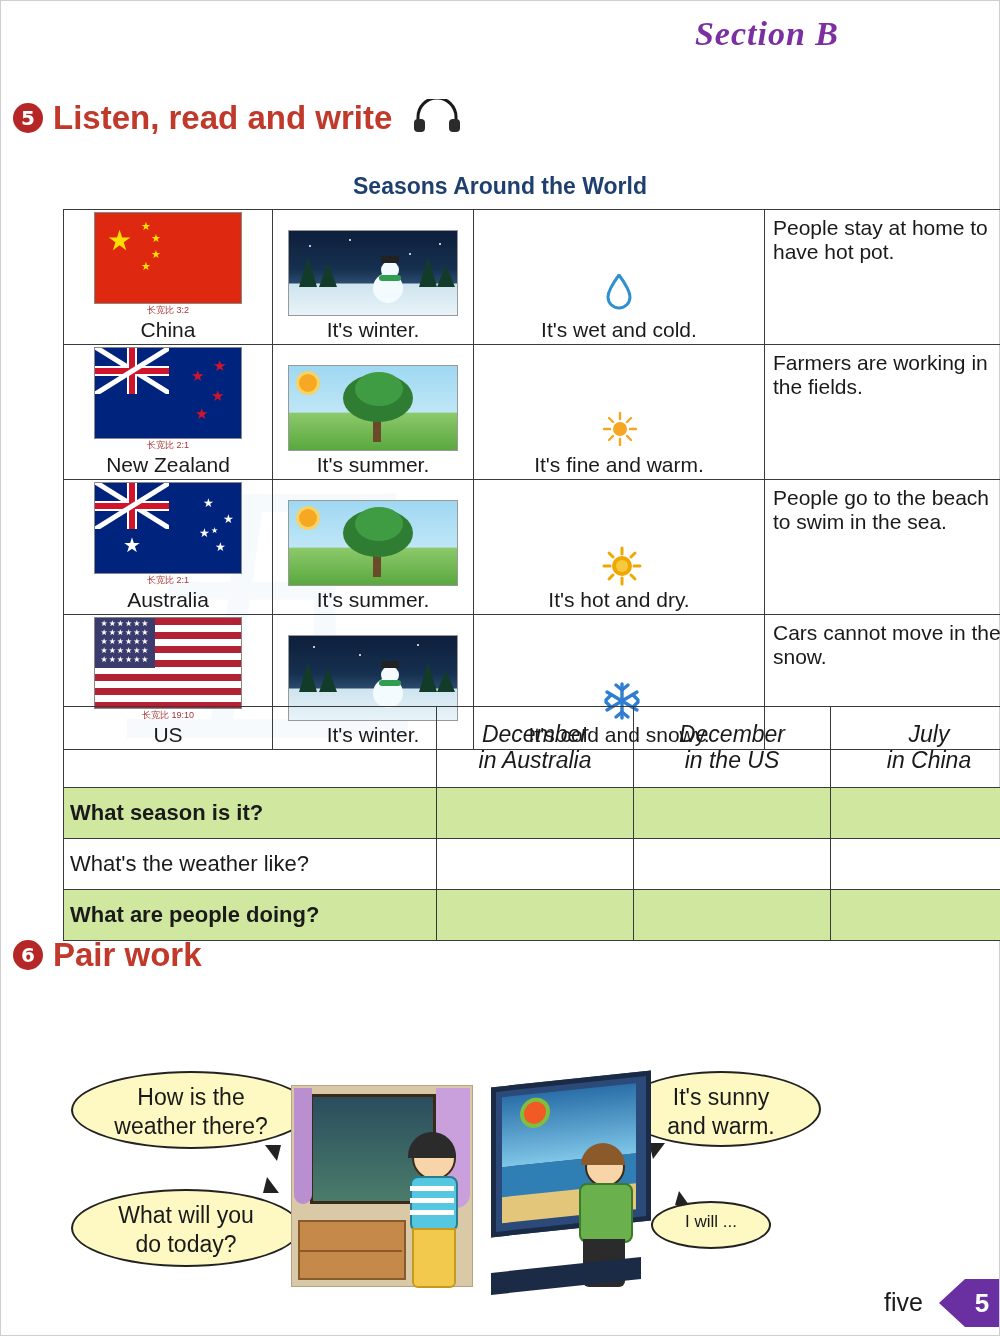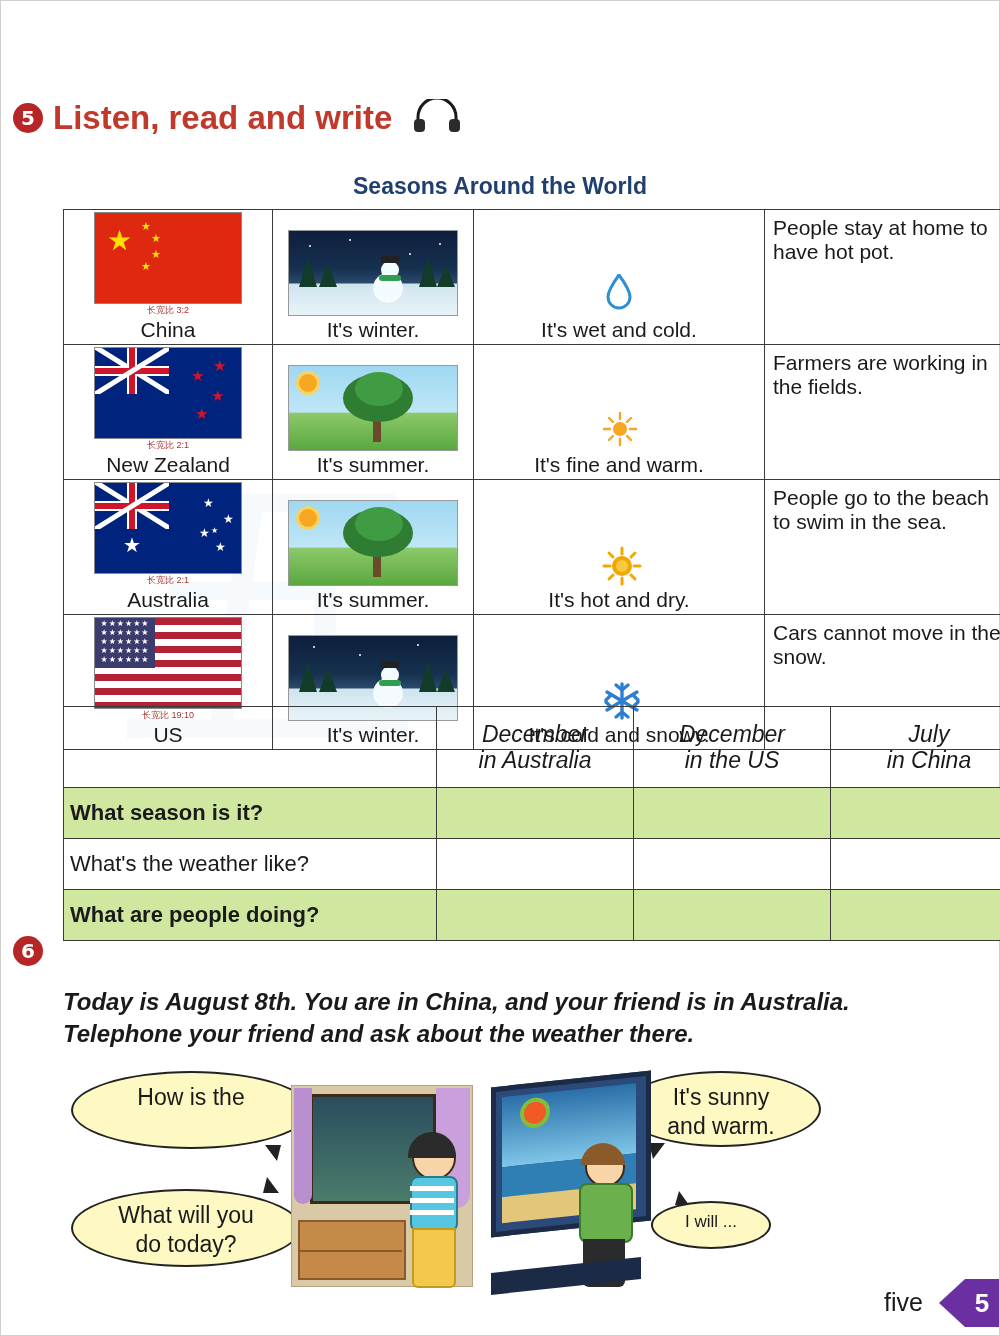--- a/index.html
+++ b/index.html
@@ -365,20 +365,21 @@
 </style>
 </head>
 <body>
 
 <div class="page">
 
   <div class="watermark">
     <div class="wm-text">五</div>
   </div>
 
+  <div class="section-title">Section B</div>
 
   <div class="act-head" id="act5-head">
     <div class="act-num">5</div>
     <div class="act-title">Listen, read and write</div>
     <span class="headphone">
       <svg width="50" height="34" viewBox="0 0 50 34">
         <path d="M6 26 V18 A19 19 0 0 1 44 18 V26" fill="none" stroke="#1a1a1a" stroke-width="3"></path>
         <rect x="2" y="20" width="11" height="13" rx="4" fill="#2b2b2b"></rect>
         <rect x="37" y="20" width="11" height="13" rx="4" fill="#2b2b2b"></rect>
       </svg>
@@ -640,31 +641,29 @@
         <td class="qa-q">What are people doing?</td>
         <td class="qa-col"></td>
         <td class="qa-col"></td>
         <td class="qa-col"></td>
       </tr>
     </tbody>
   </table>
 
   <div class="act-head" id="act6-head">
     <div class="act-num">6</div>
+    <div class="act-title">Pair work</div>
   </div>
 
-  <div class="pair-desc">
-    <div>Today is August 8th. You are in China, and your friend is in Australia.</div>
-    <div>Telephone your friend and ask about the weather there.</div>
-  </div>
 
   <div class="illus">
 
     <div class="bubble" id="b1">
       <div>How is the</div>
+      <div>weather there?</div>
     </div>
 
     <div class="bubble" id="b2">
       <div>What will you</div>
       <div>do today?</div>
     </div>
 
     <div class="bubble" id="b3">
       <div>It's sunny</div>
       <div>and warm.</div>

